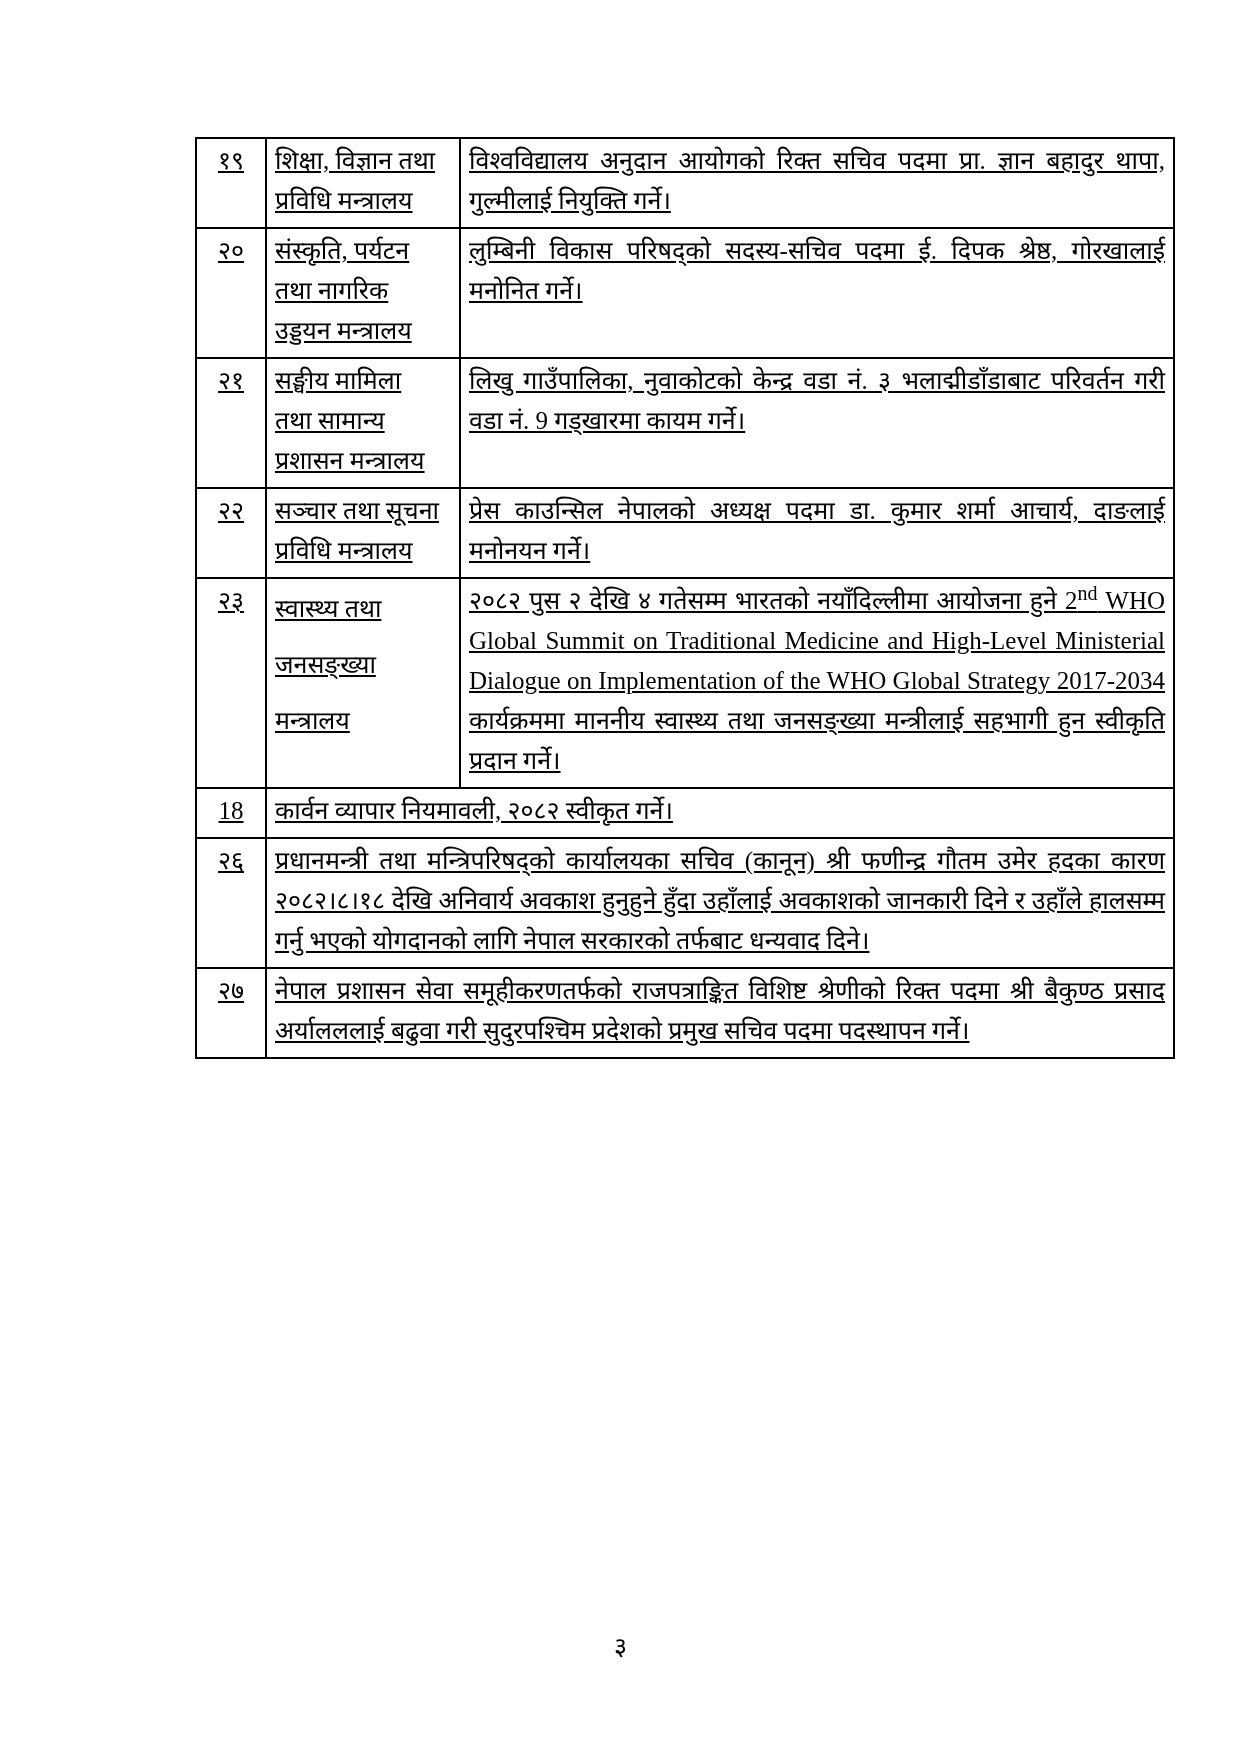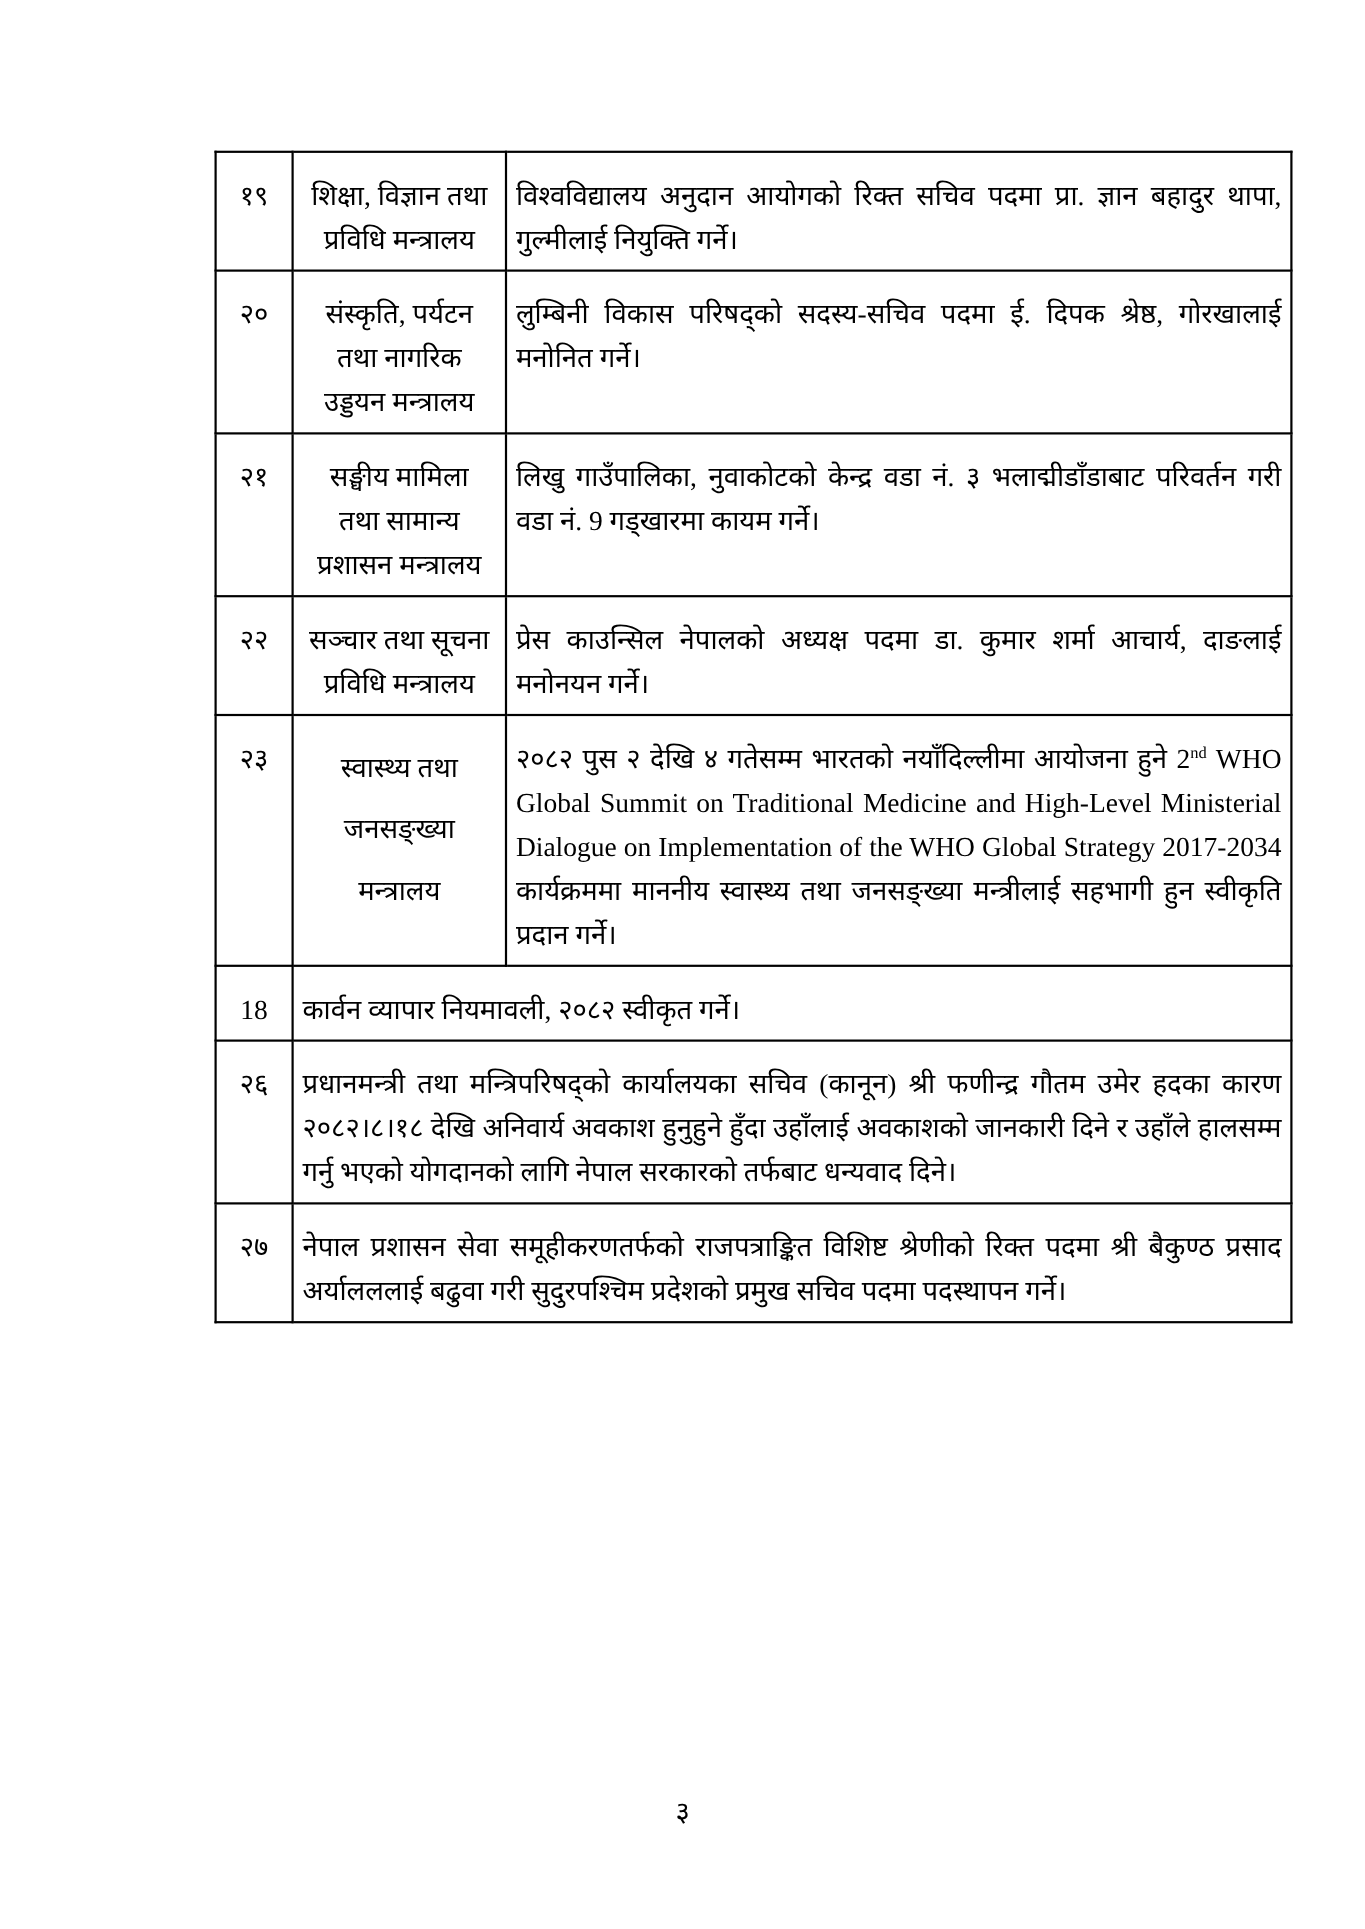--- a/index.html
+++ b/index.html
@@ -25,43 +25,44 @@
   table.decisions {
     border-collapse: collapse;
     width: 100%;
     table-layout: fixed;
   }
   table.decisions td {
     border: 2px solid #000000;
     vertical-align: top;
     font-size: 25px;
     line-height: 40px;
-    padding: 20px 8px 6px 8px;
+    padding: 2px 8px 6px 8px;
+    text-decoration: underline;
   }
   td.col-no {
     width: 52px;
     text-align: center;
     padding-left: 2px;
     padding-right: 4px;
   }
   td.col-ministry {
     width: 176px;
-    text-align: center;
+    text-align: left;
     white-space: pre-line;
   }
   td.col-ministry.spread {
     line-height: 56px;
   }
   td.col-decision {
     text-align: justify;
     text-justify: inter-word;
     border-radius: 12px;
   }
   sup.ord {
-    font-size: 15px;
+    font-size: 20px;
     line-height: 0;
     vertical-align: super;
   }
   .page-number {
     position: absolute;
     top: 1628px;
     left: 0;
     width: 100%;
     text-align: center;
     font-size: 25px;

